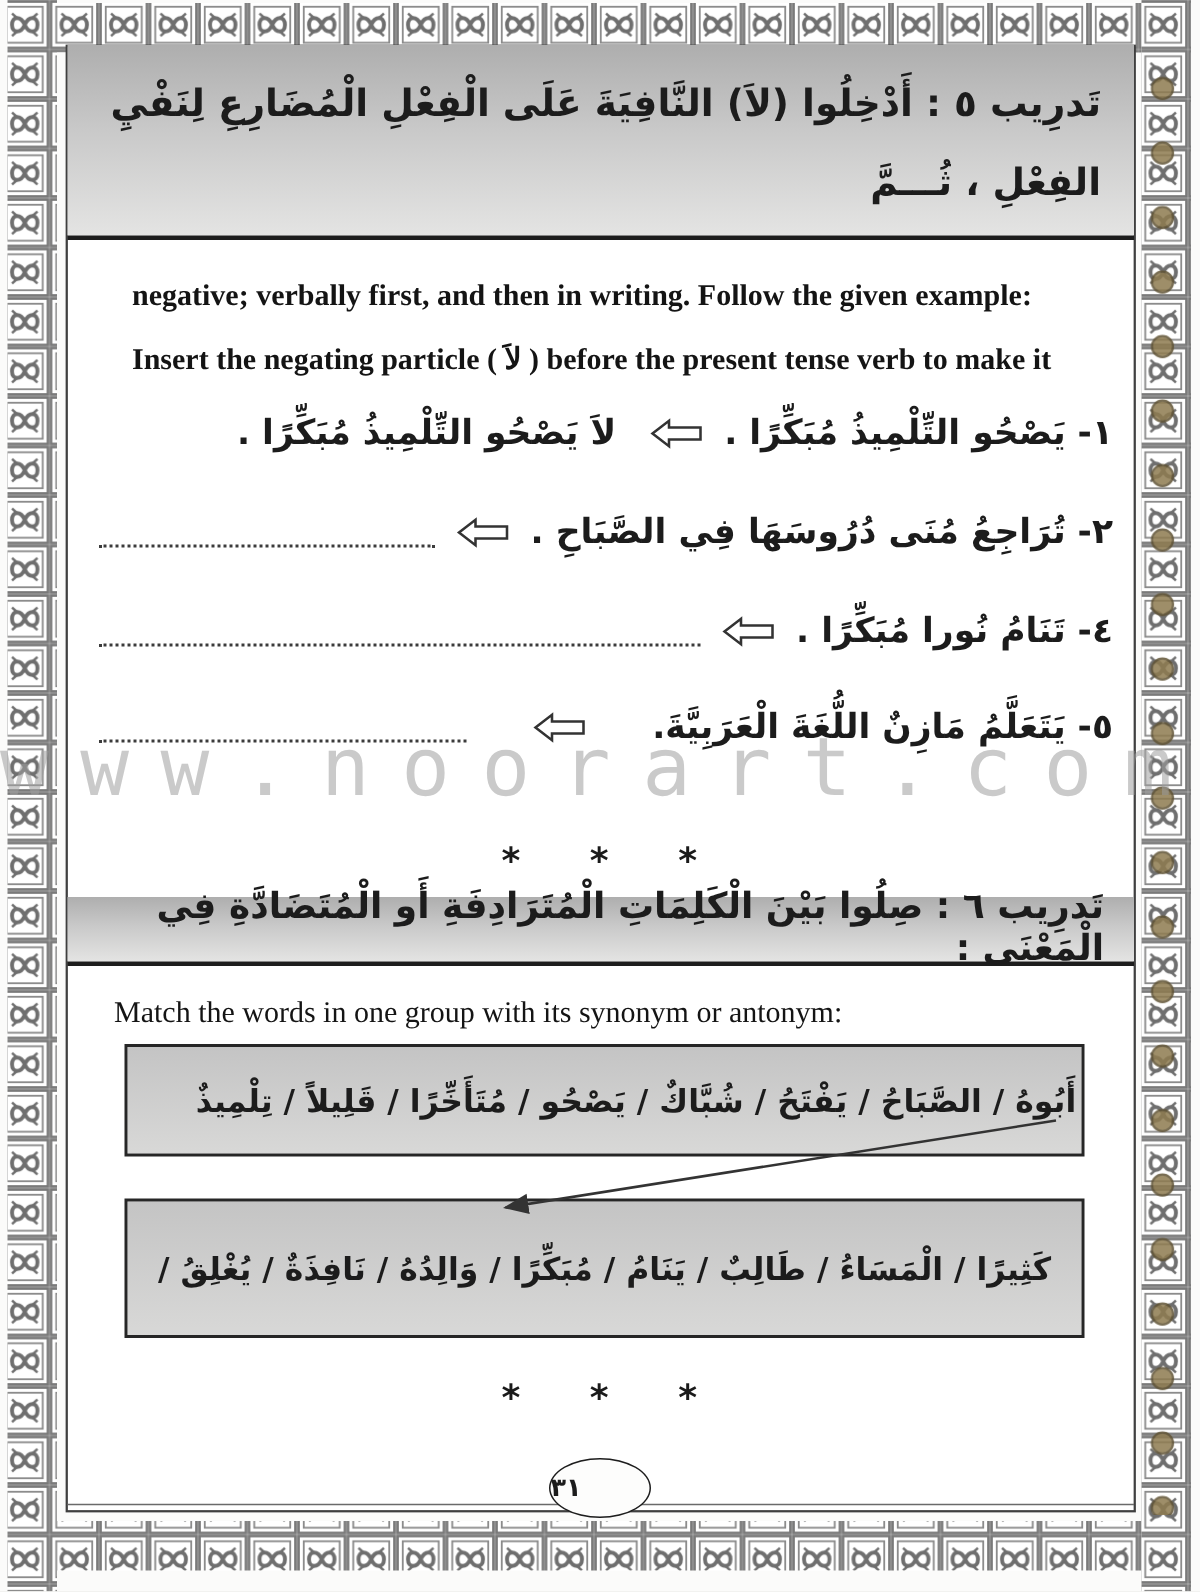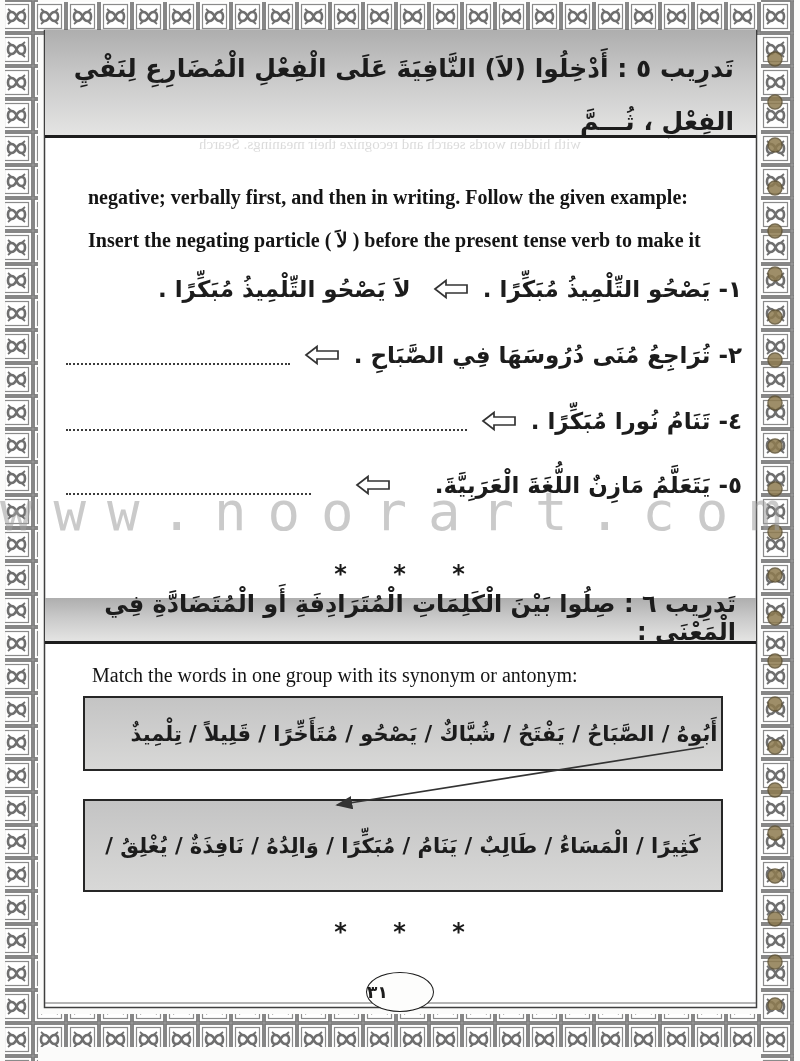--- a/index.html
+++ b/index.html
@@ -23,21 +23,21 @@
     font-family:"DejaVu Sans",sans-serif;
   }
   #band-ex6{display:flex;align-items:center;justify-content:flex-end;}
   #band-ex6 .ar-title{padding:0 20px 4px 10px;line-height:normal;font-size:24px;}
   
   .en{
     font-family:"Liberation Serif","DejaVu Serif",serif;
     color:#141414;z-index:2;
   }
   #instr5{left:88px;top:176px;width:665px;font-weight:bold;font-size:20px;line-height:43px;}
-  #instr6{left:92px;top:664px;width:640px;font-size:20px;}
+  #instr6{left:76px;top:664px;width:640px;font-size:20px;}
   
   #rows{left:60px;top:256px;width:682px;direction:rtl;z-index:2;}
   .row{
     display:flex;align-items:center;column-gap:14px;height:66px;
     font-size:23px;font-weight:bold;direction:rtl;
   }
   .row .sent{white-space:nowrap;}
   .row .answer{white-space:nowrap;margin-right:8px;}
   .row .dots{flex:1;height:0;border-bottom:2.5px dotted #3c3c3c;transform:translateY(9px);margin-left:6px;}
   .arrow-svg{flex:none;}
@@ -104,21 +104,21 @@
     <rect x="38" y="1014" width="723" height="33" fill="url(#knot)"></rect>
 
     <rect x="44.5" y="30.5" width="712" height="977" fill="#ffffff" stroke="#3f3f3f" stroke-width="1.5"></rect>
     <line x1="45" y1="1003" x2="756" y2="1003" stroke="#6a6a6a" stroke-width="1"></line>
 
     <rect x="762" y="48" width="32" height="962" fill="url(#bdots)"></rect>
   </svg>
 
   <div class="abs" id="bleedthrough">with hidden words search and recognize their meanings. Search</div>
 
-  <div class="band" id="band-ex5" style="top:30px;height:108px;">
+  <div class="band" id="band-ex5" style="top:30px;height:130px;">
     <div class="ar-title">
       <div>تَدرِيب ٥ :  أَدْخِلُوا (لاَ) النَّافِيَةَ عَلَى الْفِعْلِ الْمُضَارِعِ لِنَفْيِ الفِعْلِ ، ثُـــمَّ</div>
     </div>
   </div>
 
   <div class="abs en" id="instr5">
     <div>negative; verbally first, and then in writing. Follow the given example:</div>
     <div>Insert the negating particle ( لاَ ) before the present tense verb to make it</div>
   </div>
 

